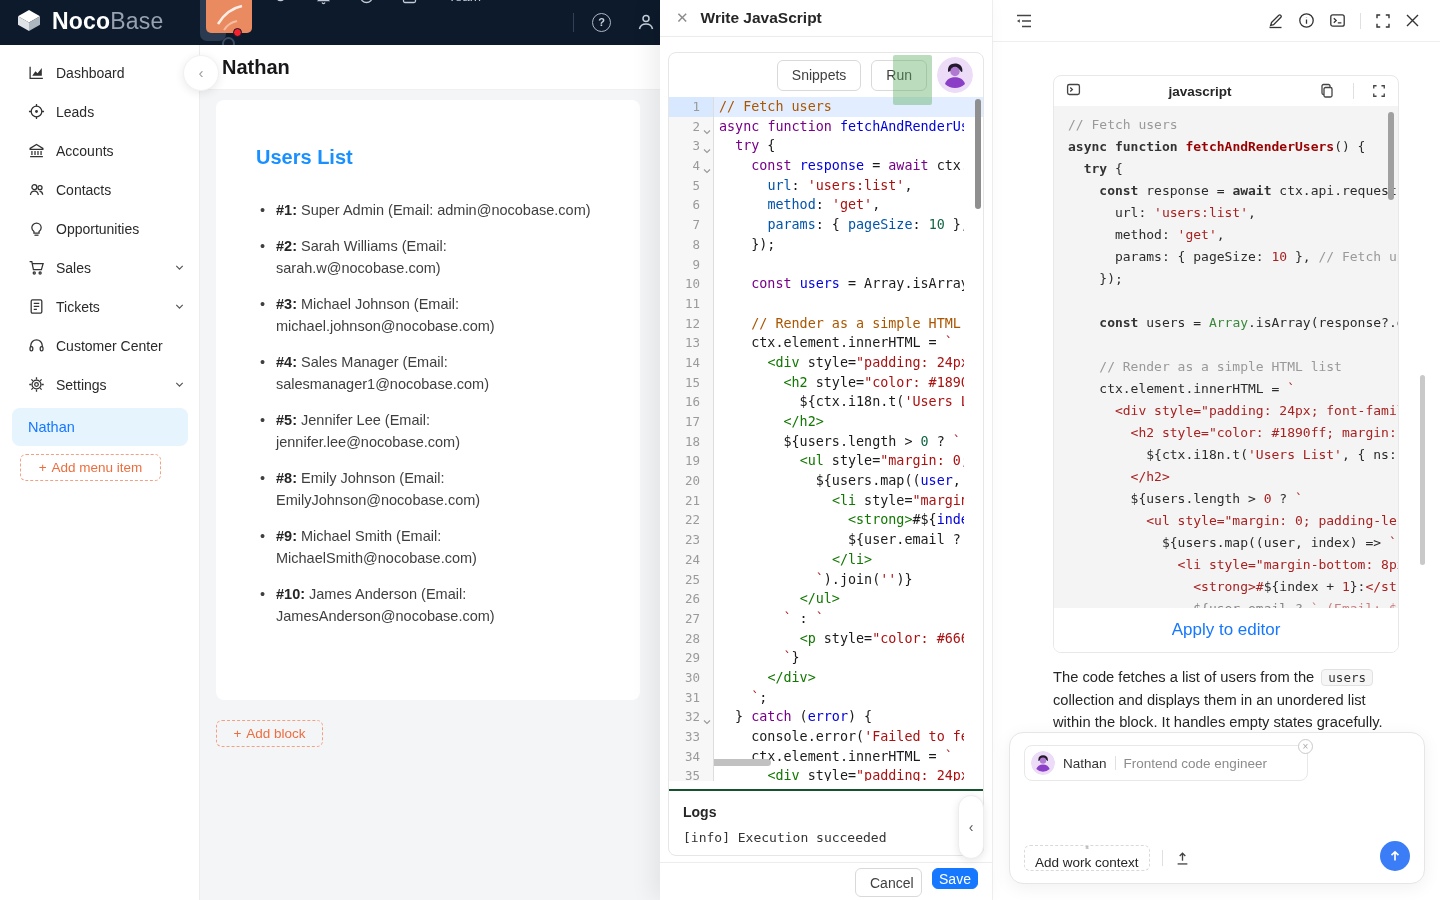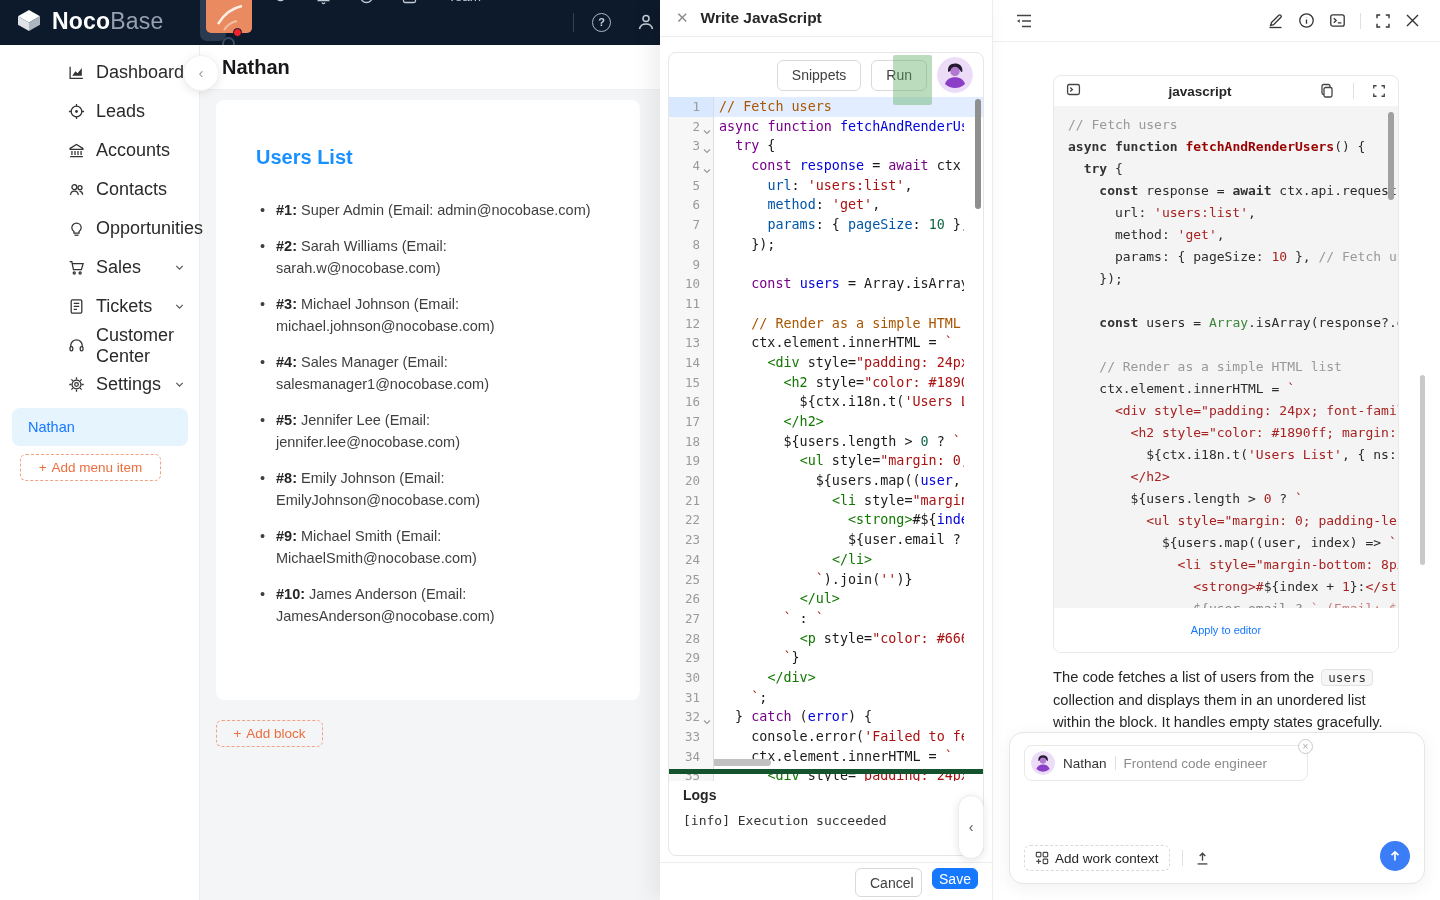--- a/index.html
+++ b/index.html
@@ -18,21 +18,21 @@
 .clip-icons { position:absolute; top:-12px; display:flex; gap:26px; left:272px; color:#c3cbd7; }
 .clip-icons svg { display:block; }
 .team-clip { position:absolute; left:448px; top:-11px; color:#c3cbd7; font-size:13.5px; display:flex; gap:7px; align-items:flex-start; }
 .tb-divider { position:absolute; left:573px; top:13px; width:1px; height:19px; background:#30405a; }
 .help-btn { position:absolute; left:592px; top:13px; width:19px; height:19px; border:1.6px solid #aeb7c5; border-radius:50%; color:#c9d1dc; font-size:11px; font-weight:700; text-align:center; line-height:16px; }
 .user-btn { position:absolute; left:636px; top:12px; }
 
 
 .sidebar { position:absolute; left:0; top:45px; width:200px; height:855px; background:#fff; border-right:1px solid #ededed; z-index:3; }
 .side-menu { padding-top:8px; }
-.side-item { display:flex; align-items:center; height:39px; padding:0 14px 0 28px; color:#2a2a2a; font-size:18px; cursor:pointer;margin-left:40px; }
+.side-item { display:flex; align-items:center; height:39px; padding:0 14px 0 28px; color:#2a2a2a; font-size:14px; cursor:pointer; }
 .si-icon { width:17px; height:17px; margin-right:11px; display:inline-flex; }
 .si-label { flex:1; }
 .si-chev { display:inline-flex; }
 .side-active { margin:4px 12px 0; width:176px; height:38px; background:#e6f4fe; border-radius:8px; display:flex; align-items:center; padding-left:16px; color:#1677ff; font-size:14.5px; cursor:pointer; }
 .add-menu-btn { margin:8px 0 0 20px; width:141px; height:27px; border:1px dashed #f3a183; border-radius:6px; color:#ec6e3f; font-size:13.5px; display:flex; align-items:center; justify-content:center; gap:5px; cursor:pointer; background:#fff; }
 .collapse-dot { position:absolute; left:183px; top:55px; width:36px; height:36px; border-radius:50%; background:#fff; border:1px solid #f1f1f1; box-shadow:0 2px 10px rgba(0,0,0,.09); color:#9b9b9b; font-size:15px; text-align:center; line-height:33px; z-index:4; cursor:pointer; }
 
 
 .main { position:absolute; left:200px; top:45px; width:460px; height:855px; background:#f4f5f7; z-index:1; }
 .main-header { height:45px; background:#fff; border-bottom:1px solid #f0f0f0; display:flex; align-items:center; padding-left:22px; }
@@ -59,21 +59,21 @@
 .ed-row { display:flex; height:19.7px; }
 .ed-row.active { background:#e2eeff; }
 .ed-g { flex:none; width:45px; background:#f7f7f7; border-right:1px solid #ddd; text-align:right; padding-right:13px; color:#9a9a9a; font:12.5px "DejaVu Sans Mono",monospace; line-height:19.7px; position:relative; }
 .ed-row.active .ed-g { background:#d8e9ff; }
 .ed-g .fold { position:absolute; right:2px; top:5px; }
 .ed-c { padding-left:5px; width:250px; overflow:hidden; white-space:pre; font:13.4px "DejaVu Sans Mono",monospace; line-height:19.7px; color:#1a1a1a; }
 .tk-cm{color:#aa5500}.tk-kw{color:#770088}.tk-def{color:#0000dd}.tk-prop{color:#0055aa}
 .tk-str{color:#aa1111}.tk-num{color:#116644}.tk-tag{color:#117700}.tk-pl{color:#1a1a1a}
 .hscroll { position:absolute; left:4px; top:662px; width:98px; height:7px; background:#c1c1c1; border-radius:4px; }
 .vscroll-ed { position:absolute; right:2px; top:2px; width:6px; height:110px; background:#8f8f8f; border-radius:3px; }
-.logs { position:absolute; left:0; top:716px; width:100%; height:76px; border-top:5px solid #14532d; padding:13px 14px; }
+.logs { position:absolute; left:0; top:736px; width:100%; height:76px; border-top:2px solid #14532d; padding:13px 14px; }
 .logs-title { font-size:14px; font-weight:700; color:#262626; }
 .log-line { margin-top:10px; font:13px "DejaVu Sans Mono",monospace; color:#333; }
 .drawer-pill { position:absolute; left:298px; top:795px; width:26px; height:64px; background:#fff; border:1px solid #ededed; border-radius:13px; box-shadow:0 2px 8px rgba(0,0,0,.1); color:#555; font-size:14px; text-align:center; line-height:62px; z-index:6; cursor:pointer; }
 .drawer-footer { position:absolute; left:0; top:862px; width:100%; height:38px; border-top:1px solid #ececec; background:#fff; }
 .cancel-btn { position:absolute; left:195px; top:5px; width:67px; height:29px; }
 .save-btn { position:absolute; left:272px; top:5px; width:46px; height:21px; background:#1677ff; border:1px solid #1677ff; color:#fff; border-radius:6px; font-size:14px; cursor:pointer; padding:0; }
 
 
 .assistant { position:absolute; left:992px; top:0; width:448px; height:900px; background:#fff; z-index:9; border-left:1px solid #f0f0f0; }
 .as-toolbar { height:42px; border-bottom:1px solid #efefef; position:relative; }
@@ -85,33 +85,33 @@
 .cc-header { height:30px; display:flex; align-items:center; padding:0 12px; gap:8px;text-align:center; }
 .cc-lang { font-size:13.5px; font-weight:700; color:#262626; flex:1; }
 .cc-header .ic { cursor:pointer; display:inline-flex; }
 .cc-body { position:relative; background:#f4f4f4; height:502px; padding:8px 0 0 14px; overflow:hidden; }
 .cc-body .ln { white-space:pre; overflow:hidden; font:13px "DejaVu Sans Mono",monospace; line-height:22px; color:#2b2b2b; }
 .cc-body .ln.fade { opacity:.55; }
 .hl-c{color:#999}.hl-k{color:#333;font-weight:700}.hl-ti{color:#990000;font-weight:700}
 .hl-s{color:#a82121}.hl-n{color:#a82121}.hl-bi{color:#3c873c}.hl-p{color:#2b2b2b}
 .vscroll-cc { position:absolute; right:4px; top:6px; width:6px; height:88px; background:#a0a0a0; border-radius:3px; }
 .cc-footer { height:44px; display:flex; align-items:center; justify-content:center; background:#fff; }
-.apply-link { color:#1677ff; font-size:11px; cursor:pointer; }
+.apply-link { color:#1677ff; font-size:17px; cursor:pointer; }
 .summary { position:absolute; left:60px; top:666px; width:352px; font-size:14.7px; line-height:22.5px; color:#262626; z-index:1; }
 .code-chip { display:inline-block; font:12.5px "DejaVu Sans Mono",monospace; background:#f6f6f6; border:1px solid #e1e1e1; border-radius:4px; padding:0 6px; margin:0 3px; color:#333; }
 .panel-scroll { position:absolute; left:427px; top:375px; width:5px; height:190px; background:#c9c9c9; border-radius:3px; }
 .chat-card { position:absolute; left:16px; top:732px; width:416px; height:152px; background:#fff; border:1px solid #e6e6e6; border-radius:14px; box-shadow:0 4px 18px rgba(0,0,0,.06); z-index:3; }
 .ctx-chip { position:absolute; left:14px; top:12px; height:36px; border:1px solid #e8e8e8; border-radius:8px; display:flex; align-items:center; gap:8px; padding:0 40px 0 6px; }
 .avatar24 { width:24px; height:24px; border-radius:50%; overflow:hidden; flex:none; }
 .ctx-name { font-size:13.5px; color:#333; }
 .ctx-sep { width:1px; height:14px; background:#e0e0e0; }
 .ctx-role { font-size:13.5px; color:#8c8c8c; }
 .chip-dismiss { position:absolute; right:-6px; top:-7px; width:15px; height:15px; border:1px solid #c9c9c9; border-radius:50%; background:#fff; color:#ababab; font-size:10px; line-height:13px; text-align:center; cursor:pointer; }
 .chat-bottom { position:absolute; left:14px; bottom:12px; display:flex; align-items:center; gap:12px; }
-.work-ctx-btn { height:26px; border:1px dashed #d9d9d9; border-radius:6px; background:#fff; display:flex; align-items:center; gap:6px; padding:0 10px; font-size:13.5px; color:#262626; cursor:pointer; }
+.work-ctx-btn { height:26px; border:1px dashed #d9d9d9; border-radius:6px; background:#fff; display:flex; align-items:center; gap:6px; padding:0 10px; font-size:13.5px; color:#262626; cursor:pointer;flex-direction:column; }
 .send-btn { position:absolute; right:14px; bottom:12px; width:30px; height:30px; border-radius:50%; background:#3b7cf7; border:none; display:flex; align-items:center; justify-content:center; cursor:pointer; }
 </style>
 </head>
 <body>
 
 <div id="app">
 
   <div class="topbar">
     <div class="logo">
       <svg width="30" height="27" viewBox="0 0 30 27">

